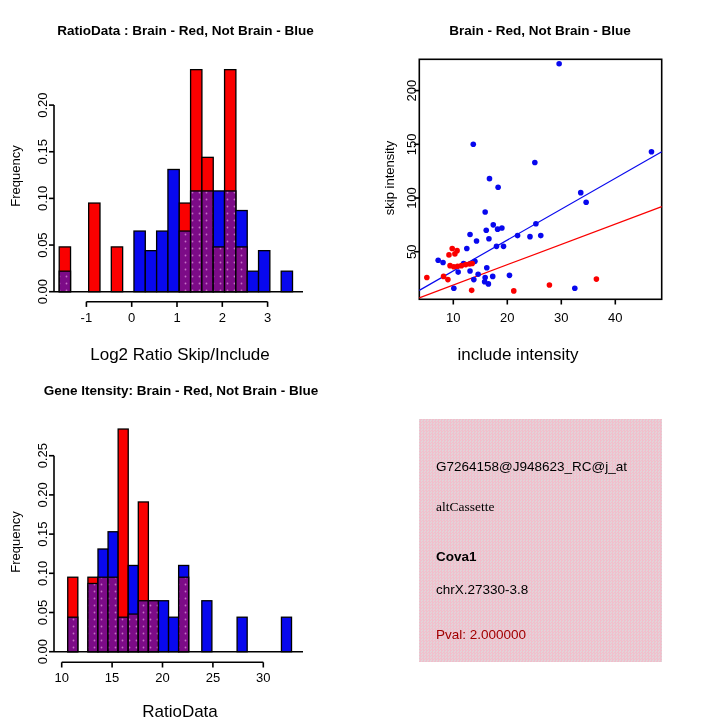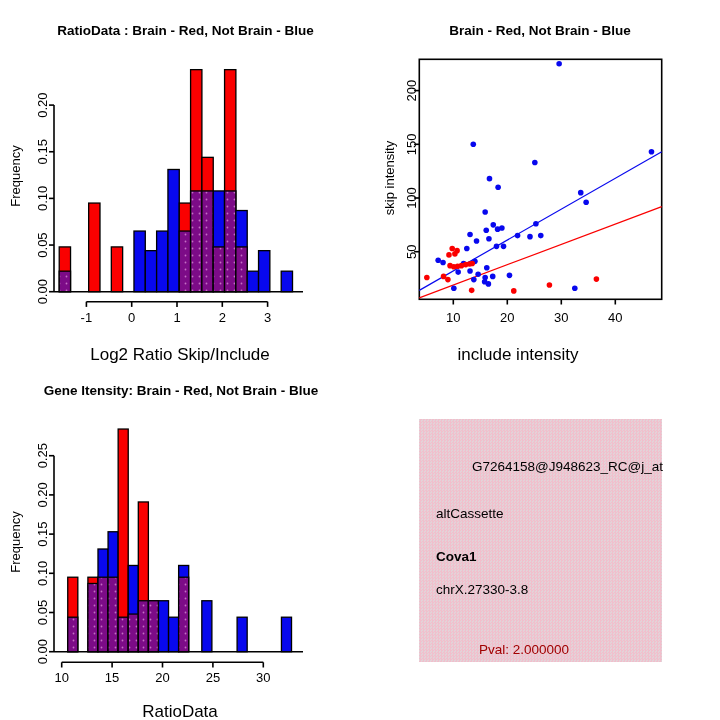--- a/index.html
+++ b/index.html
@@ -211,20 +211,20 @@
 
   <div class="lbl xlab" style="left:180px;top:345px;">Log2 Ratio Skip/Include</div>
   <div class="lbl xlab" style="left:518px;top:345px;">include intensity</div>
   <div class="lbl xlab" style="left:180px;top:702px;">RatioData</div>
 
   <div class="lbl ylab" style="left:15px;top:176px;">Frequency</div>
   <div class="lbl ylab" style="left:389px;top:178px;">skip intensity</div>
   <div class="lbl ylab" style="left:15px;top:542px;">Frequency</div>
 
   <div class="infobox">
-    <div class="il" style="top:40px;margin-left:36px;">G7264158@J948623_RC@j_at</div>
-    <div class="il" style="top:87px;">altCassette</div>
+    <div class="il" style="top:40px;">G7264158@J948623_RC@j_at</div>
+    <div class="il" style="top:80px;font-family:Liberation Serif, serif;">altCassette</div>
     <div class="il" style="top:130px;font-weight:bold;">Cova1</div>
     <div class="il" style="top:163px;">chrX.27330-3.8</div>
-    <div class="il" style="top: 223px; color: rgb(160, 0, 0); margin-left: 43px;">Pval: 2.000000</div>
+    <div class="il" style="top: 208px; color: rgb(160, 0, 0);">Pval: 2.000000</div>
   </div>
 
 </div>
 
 </body></html>

